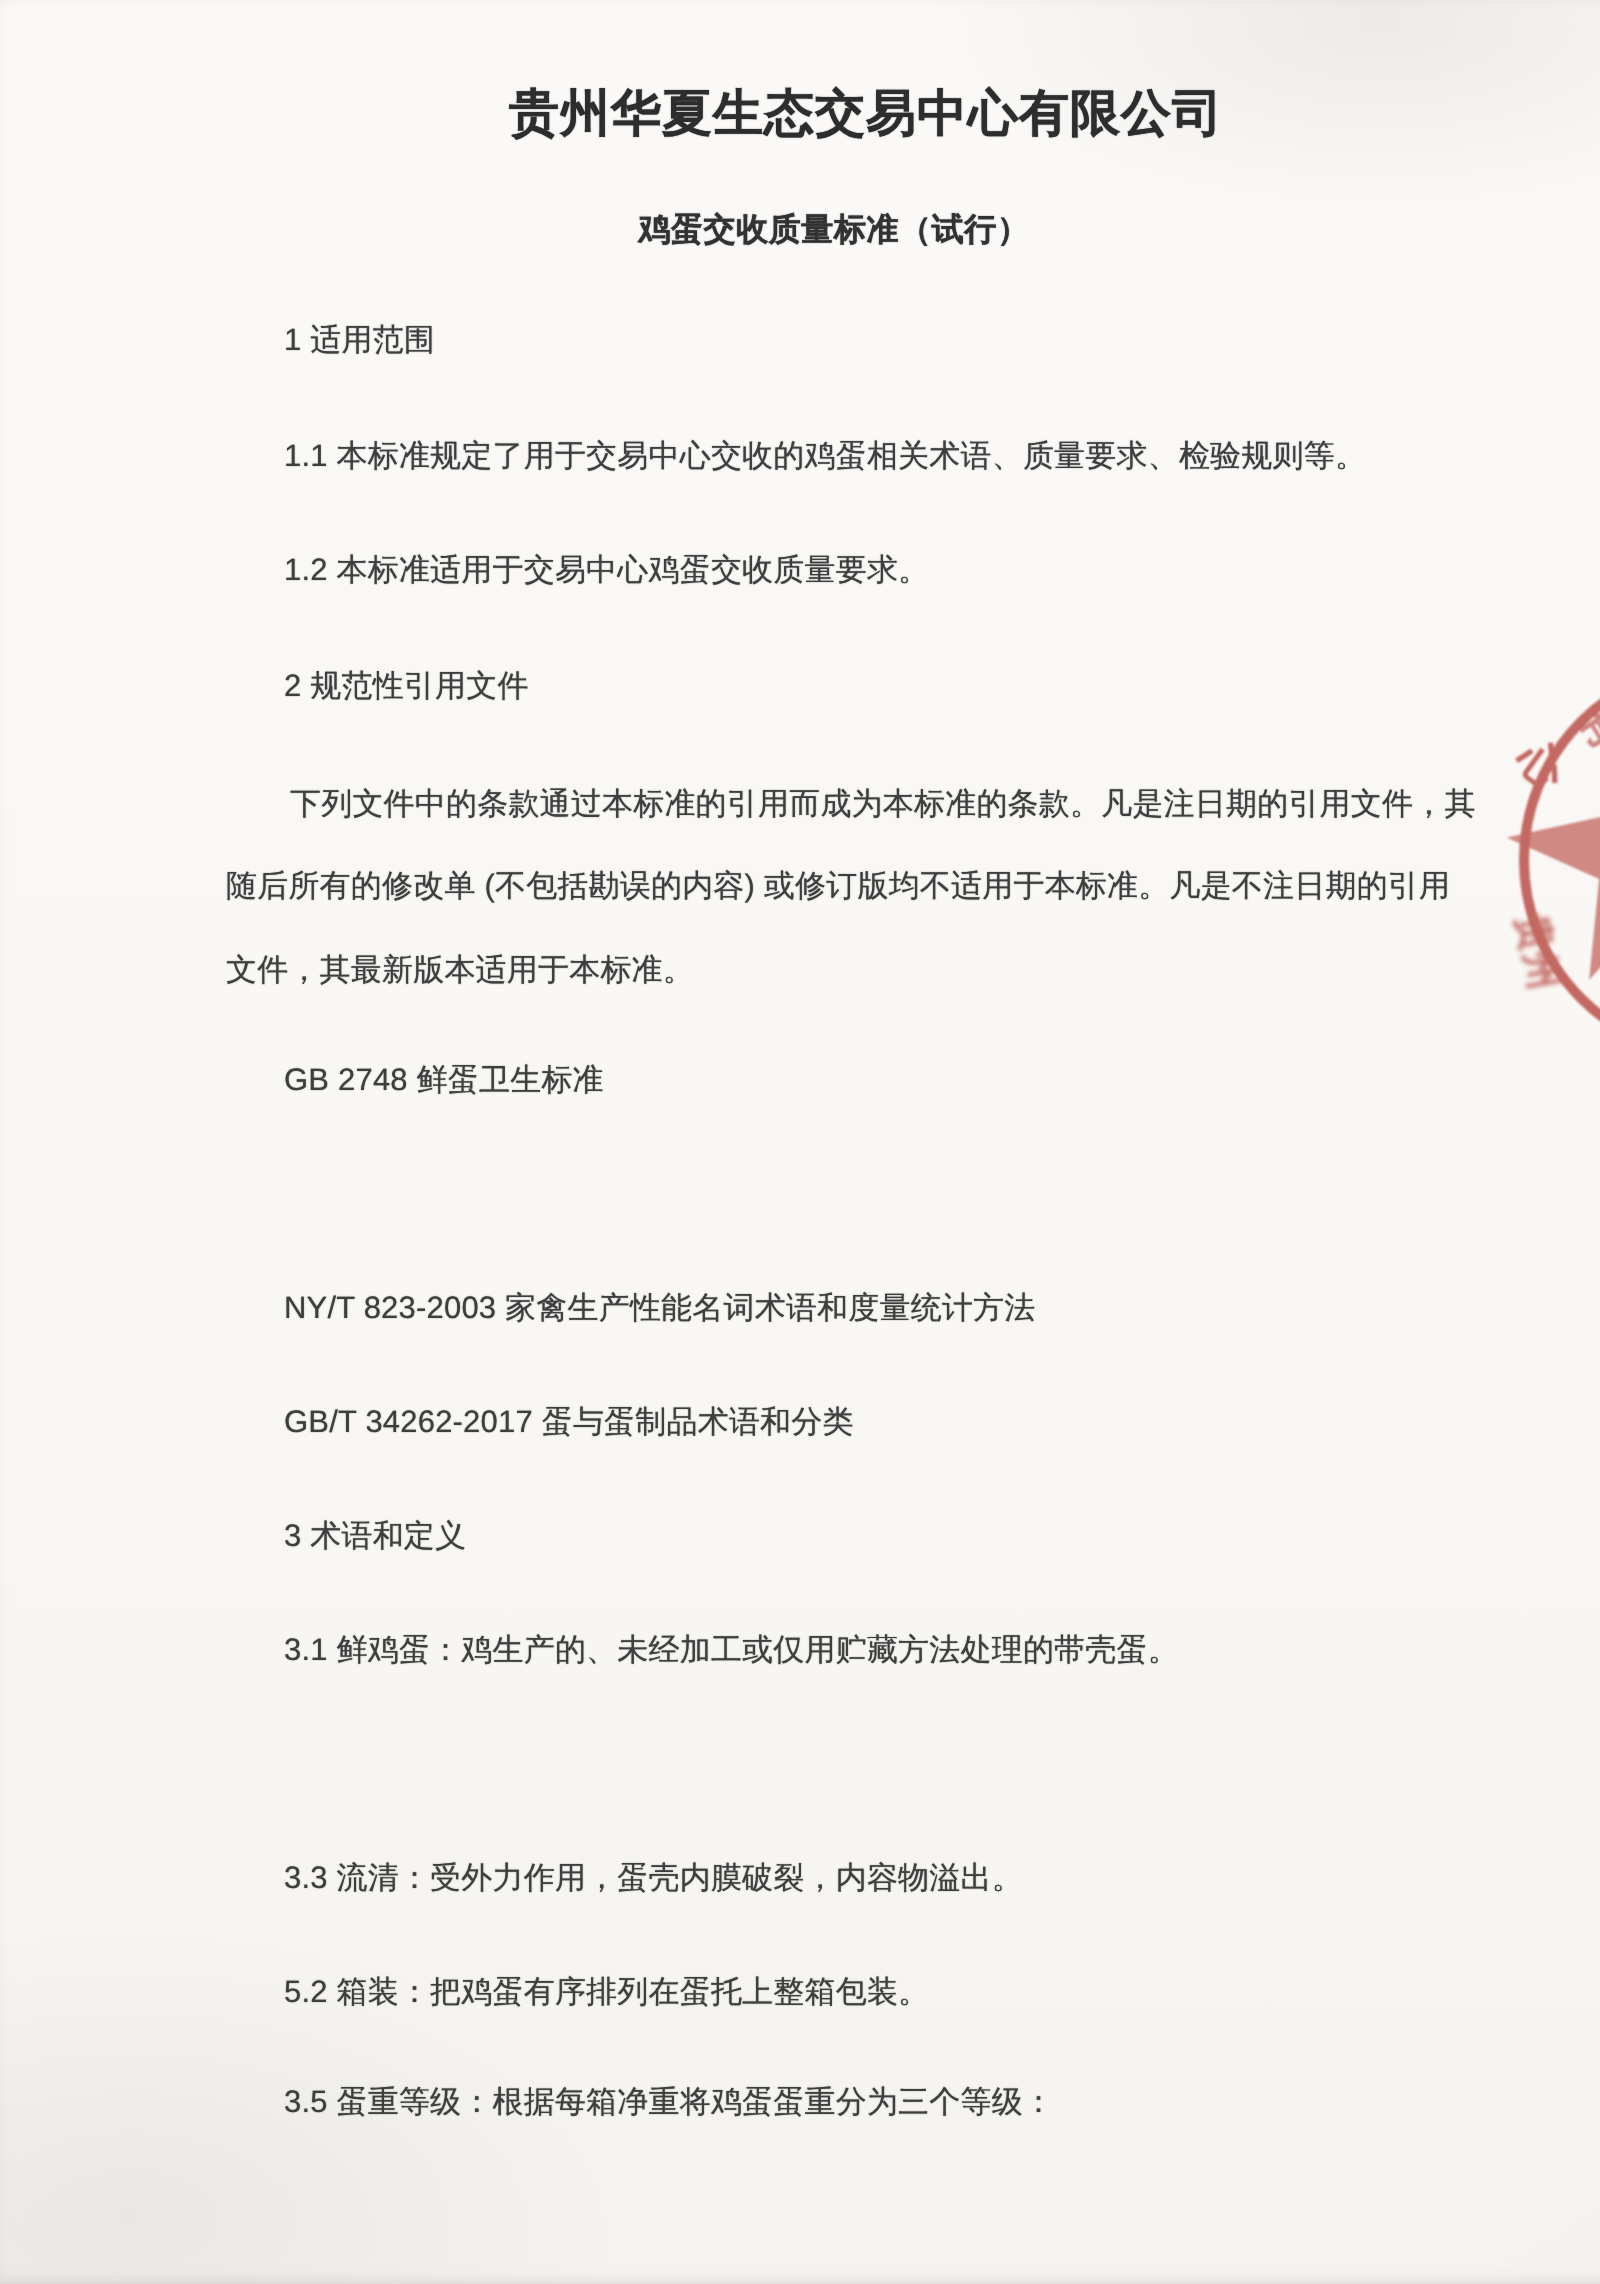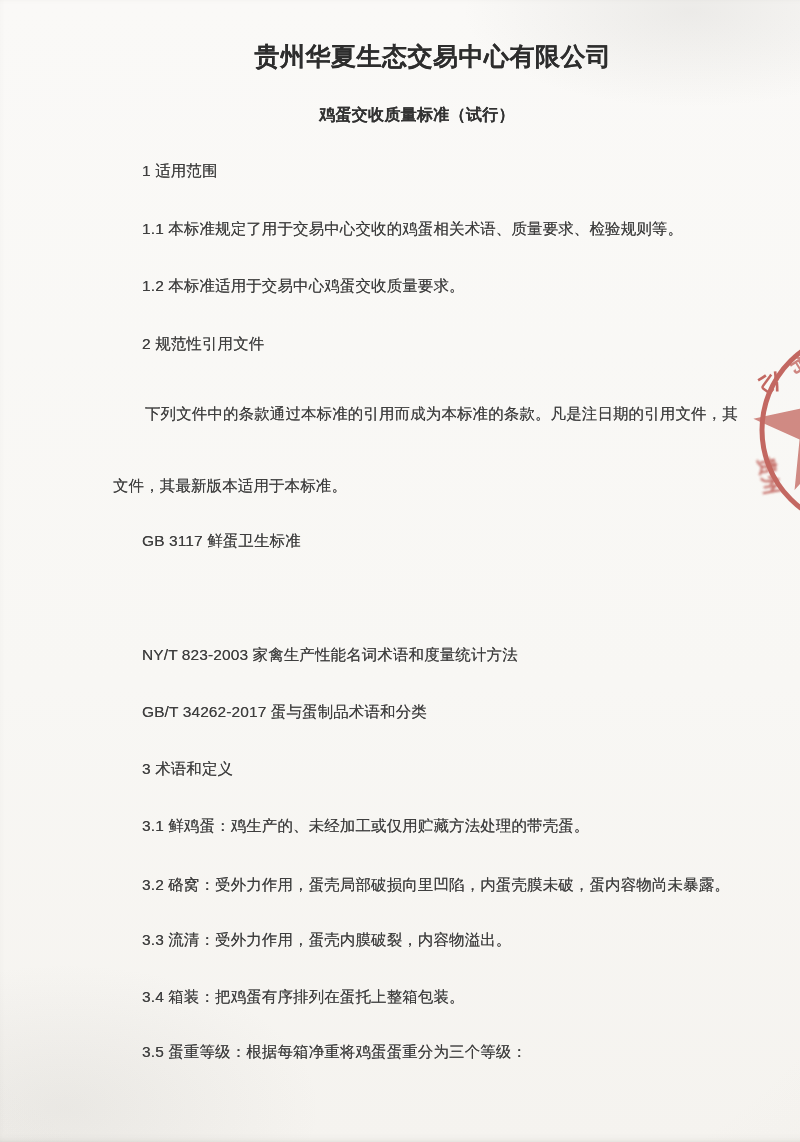--- a/index.html
+++ b/index.html
@@ -55,30 +55,30 @@
 
 <div class="page">
 
   <div class="company-title">贵州华夏生态交易中心有限公司</div>
   <div class="doc-title">鸡蛋交收质量标准（试行）</div>
 
   <div class="line indent" style="top:161px">1 适用范围</div>
   <div class="line indent" style="top:219px">1.1 本标准规定了用于交易中心交收的鸡蛋相关术语、质量要求、检验规则等。</div>
   <div class="line indent" style="top:276px">1.2 本标准适用于交易中心鸡蛋交收质量要求。</div>
   <div class="line indent" style="top:334px">2 规范性引用文件</div>
-  <div class="line" style="top:404px;left:145px">下列文件中的条款通过本标准的引用而成为本标准的条款。凡是注日期的引用文件，其</div>
+  <div class="line" style="top:393px;left:145px">下列文件中的条款通过本标准的引用而成为本标准的条款。凡是注日期的引用文件，其</div>
+  <div class="line flush" style="top:434px">随后所有的修改单 (不包括勘误的内容) 或修订版均不适用于本标准。凡是不注日期的引用</div>
   <div class="line flush" style="top:476px">文件，其最新版本适用于本标准。</div>
-  <div class="line indent" style="top:531px">GB 3117 鲜蛋卫生标准</div>
+  <div class="line indent" style="top:531px">GB 2748 鲜蛋卫生标准</div>
   <div class="line indent" style="top:645px">NY/T 823-2003 家禽生产性能名词术语和度量统计方法</div>
   <div class="line indent" style="top:702px">GB/T 34262-2017 蛋与蛋制品术语和分类</div>
   <div class="line indent" style="top:759px">3 术语和定义</div>
   <div class="line indent" style="top:816px">3.1 鲜鸡蛋：鸡生产的、未经加工或仅用贮藏方法处理的带壳蛋。</div>
-  <div class="line indent" style="top:875px">3.2 硌窝：受外力作用，蛋壳局部破损向里凹陷，内蛋壳膜未破，蛋内容物尚未暴露。</div>
   <div class="line indent" style="top:930px">3.3 流清：受外力作用，蛋壳内膜破裂，内容物溢出。</div>
-  <div class="line indent" style="top:987px">3.4 箱装：把鸡蛋有序排列在蛋托上整箱包装。</div>
+  <div class="line indent" style="top:987px">5.2 箱装：把鸡蛋有序排列在蛋托上整箱包装。</div>
   <div class="line indent" style="top:1042px">3.5 蛋重等级：根据每箱净重将鸡蛋蛋重分为三个等级：</div>
 
   <svg class="stamp" viewBox="0 0 160 210">
     <defs>
       <filter id="inkblur">
           <feGaussianBlur stdDeviation="0.6"></feGaussianBlur>
         </filter>
       <filter id="inksmudge">
           <feGaussianBlur stdDeviation="1.1"></feGaussianBlur>
         </filter>

